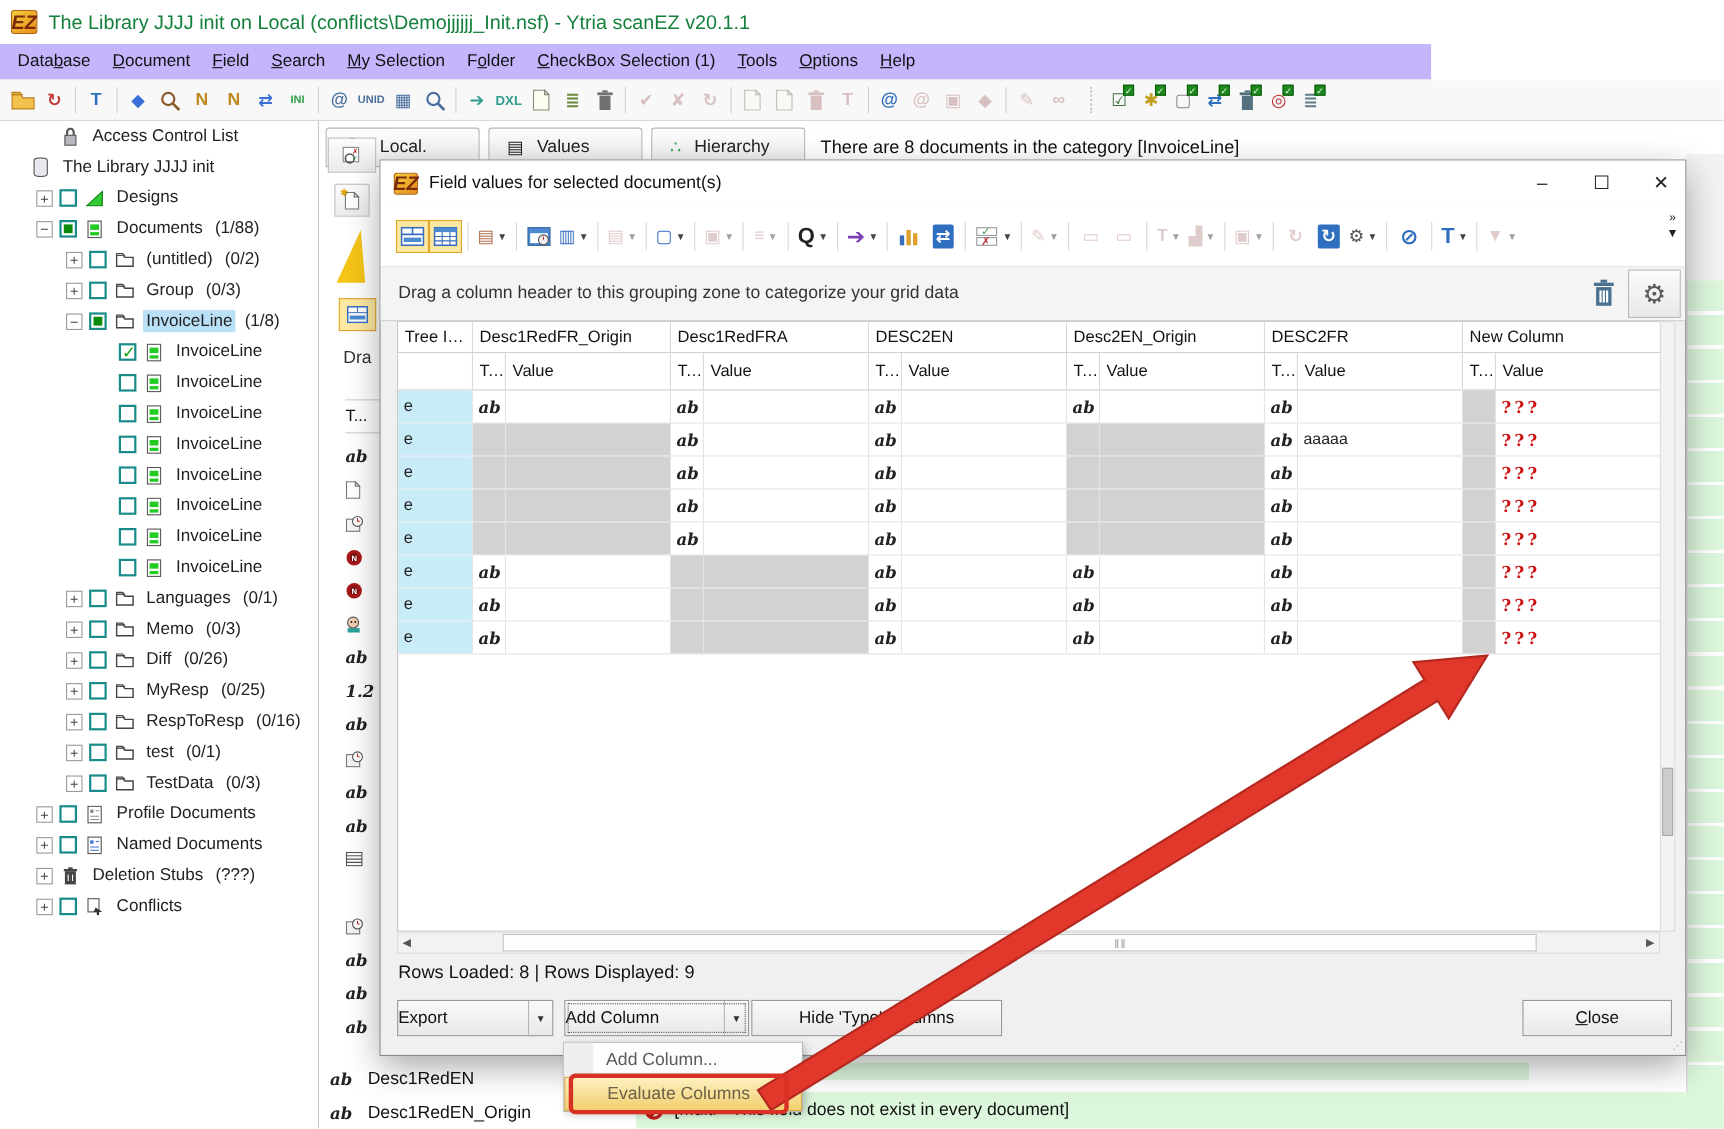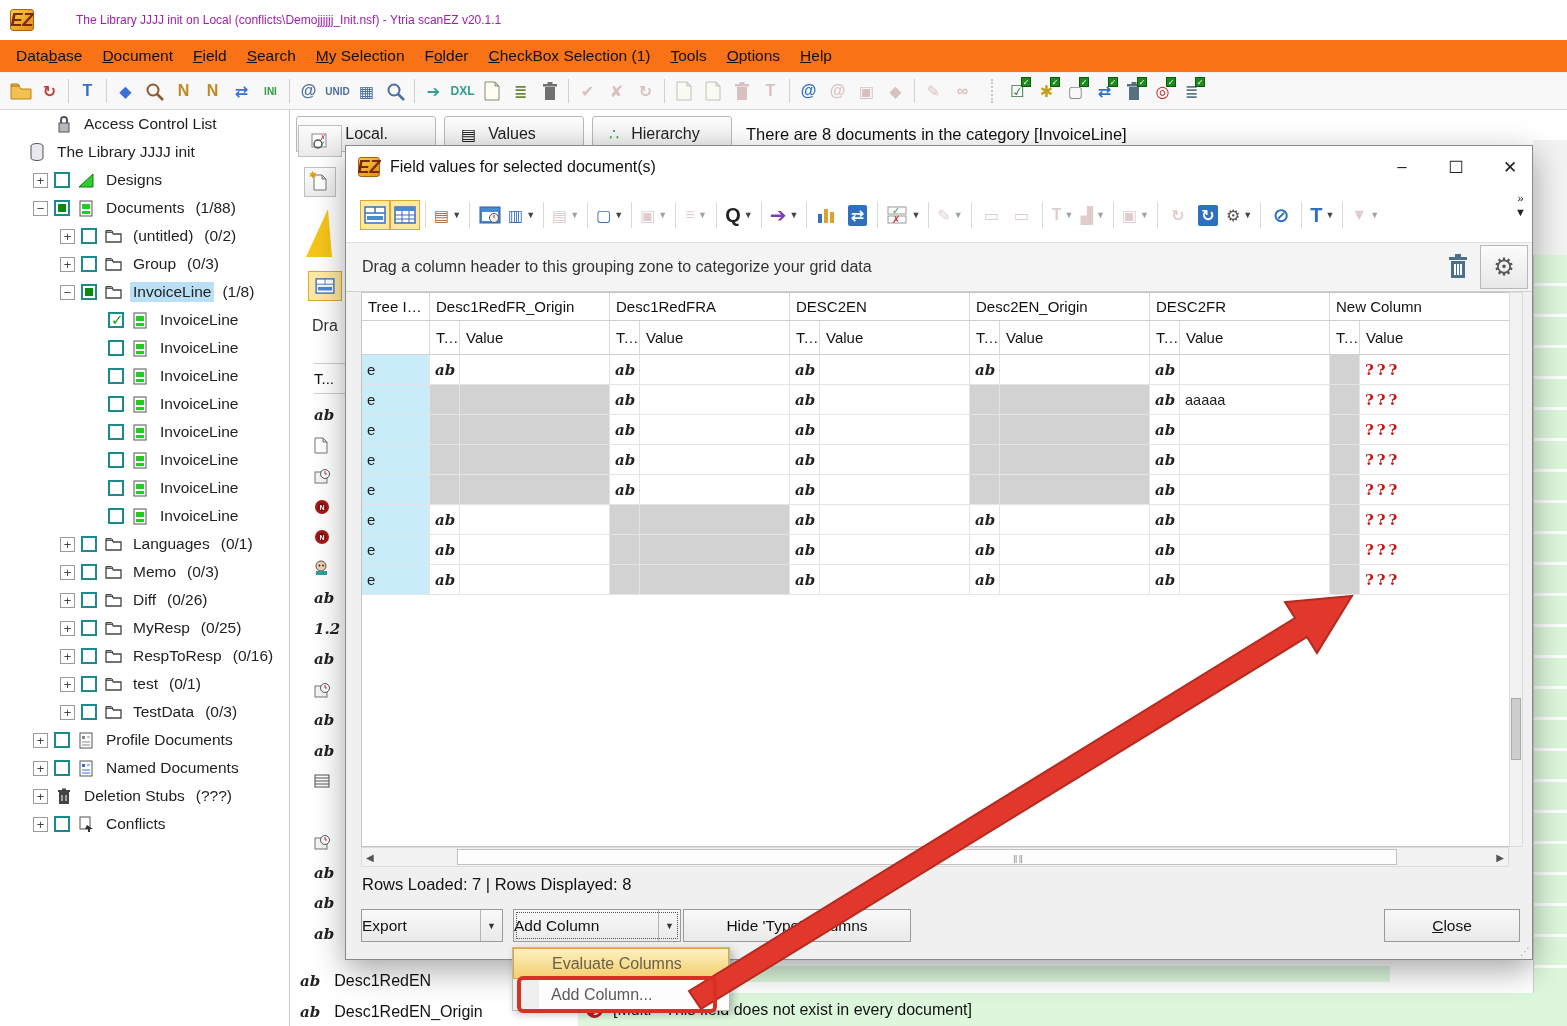--- a/index.html
+++ b/index.html
@@ -3,22 +3,22 @@
 <meta charset="utf-8">
 <style>
   * { margin:0; padding:0; box-sizing:border-box; }
   html,body { width:1567px; height:1026px; overflow:hidden; }
   body { font-family:"Liberation Sans","DejaVu Sans",sans-serif; background:#fff; position:relative; font-size:15px; color:#222; }
   .abs { position:absolute; }
 
   
   .titlebar { left:0; top:0; width:1567px; height:40px; background:#fff; display:flex; align-items:center; padding-left:10px; gap:10px; }
   .ez-logo { width:24px; height:22px; background:linear-gradient(135deg,#f5d13a 0%,#e88a1a 100%); border:1px solid #b06010; border-radius:3px; color:#7a2a08; font-weight:bold; font-style:italic; font-size:18px; display:flex; align-items:center; justify-content:center; }
-  .win-title { color:#a21caf; font-size:12px;margin-left:32px; }
-  .menubar { left:0; top:40px; width:1567px; height:33px; background:#f97316; display:flex; align-items:center; padding-left:6px; border-bottom:1px solid #f0f0f0; }
+  .win-title { color:#15803d; font-size:18px; }
+  .menubar { left:0; top:40px; width:1301px; height:33px; background:#c4b5fd; display:flex; align-items:center; padding-left:6px; border-bottom:1px solid #f0f0f0; }
   .menu-item { padding:5px 10px; font-size:15.5px; color:#111; cursor:default; }
   .menu-item u { text-decoration:underline; }
   .main-toolbar { left:0; top:73px; width:1567px; height:37px; background:#f8f8f8; border-bottom:1px solid #d8d8d8; display:flex; align-items:center; padding-left:6px; }
   .mt-icon { width:29px; height:28px; display:flex; align-items:center; justify-content:center; font-size:17px; font-weight:bold; position:relative; }
   .mt-icon.faded { opacity:.5; }
   .mt-sep { width:1px; height:24px; background:#d0d0d0; margin:0 4px; }
   .mt-sep.dotted { background:none; border-left:2px dotted #c8c8c8; }
   .badge { position:absolute; top:0; right:1px; width:10px; height:10px; background:#1e8a1e; color:#fff; font-size:8px; line-height:10px; text-align:center; font-weight:bold; border:1px solid #0a5a0a; }
 
   
@@ -1135,41 +1135,41 @@
       <div class="vthumb"></div>
     </div>
   <div class="hscroll">
     <span style="margin-left:4px;font-size:10px;color:#555;">◀</span>
     <div class="hthumb">
         <div class="hgrip">‖‖</div>
       </div>
     <span style="position:absolute;right:4px;font-size:10px;color:#555;">▶</span>
   </div>
 
-  <div class="rows-status">Rows Loaded: 7  |  Rows Displayed: 8</div>
+  <div class="rows-status">Rows Loaded: 8  |  Rows Displayed: 9</div>
 
   <div class="btn" style="left:15px;top:763px;width:142px;">
     <span style="flex:1;">Export</span>
       <span class="split">▼</span>
   </div>
   <div class="btn focus-dotted" style="left:167px;top:763px;width:168px;">
     <span style="flex:1;">Add Column</span>
       <span class="split">▼</span>
   </div>
   <div class="btn" style="left:337px;top:763px;width:228px;">
     <span>Hide 'Type' Columns</span>
   </div>
   <div class="btn" style="left:1038px;top:763px;width:136px;">
     <span><u>C</u><span id="close-rest">lose</span></span>
   </div>
   <div style="position:absolute;right:2px;bottom:2px;color:#aaa;font-size:10px;">⋰</div>
 </section>
 
 <div class="popup abs">
   <div class="popup-gutter"></div>
+  <div class="pm-item">Add Column...</div>
   <div class="pm-item hl">Evaluate Columns</div>
-  <div class="pm-item">Add Column...</div>
 </div>
 
 <div class="red-rect abs"></div>
 <svg class="overlay abs" viewBox="0 0 1567 1026">
   <polygon points="689,991 1295,618 1285,602 1352,596 1317,653 1307,637 701,1009" fill="#e2372b" stroke="#b52a20" stroke-width="2"></polygon>
 </svg>
 
 </body></html>

